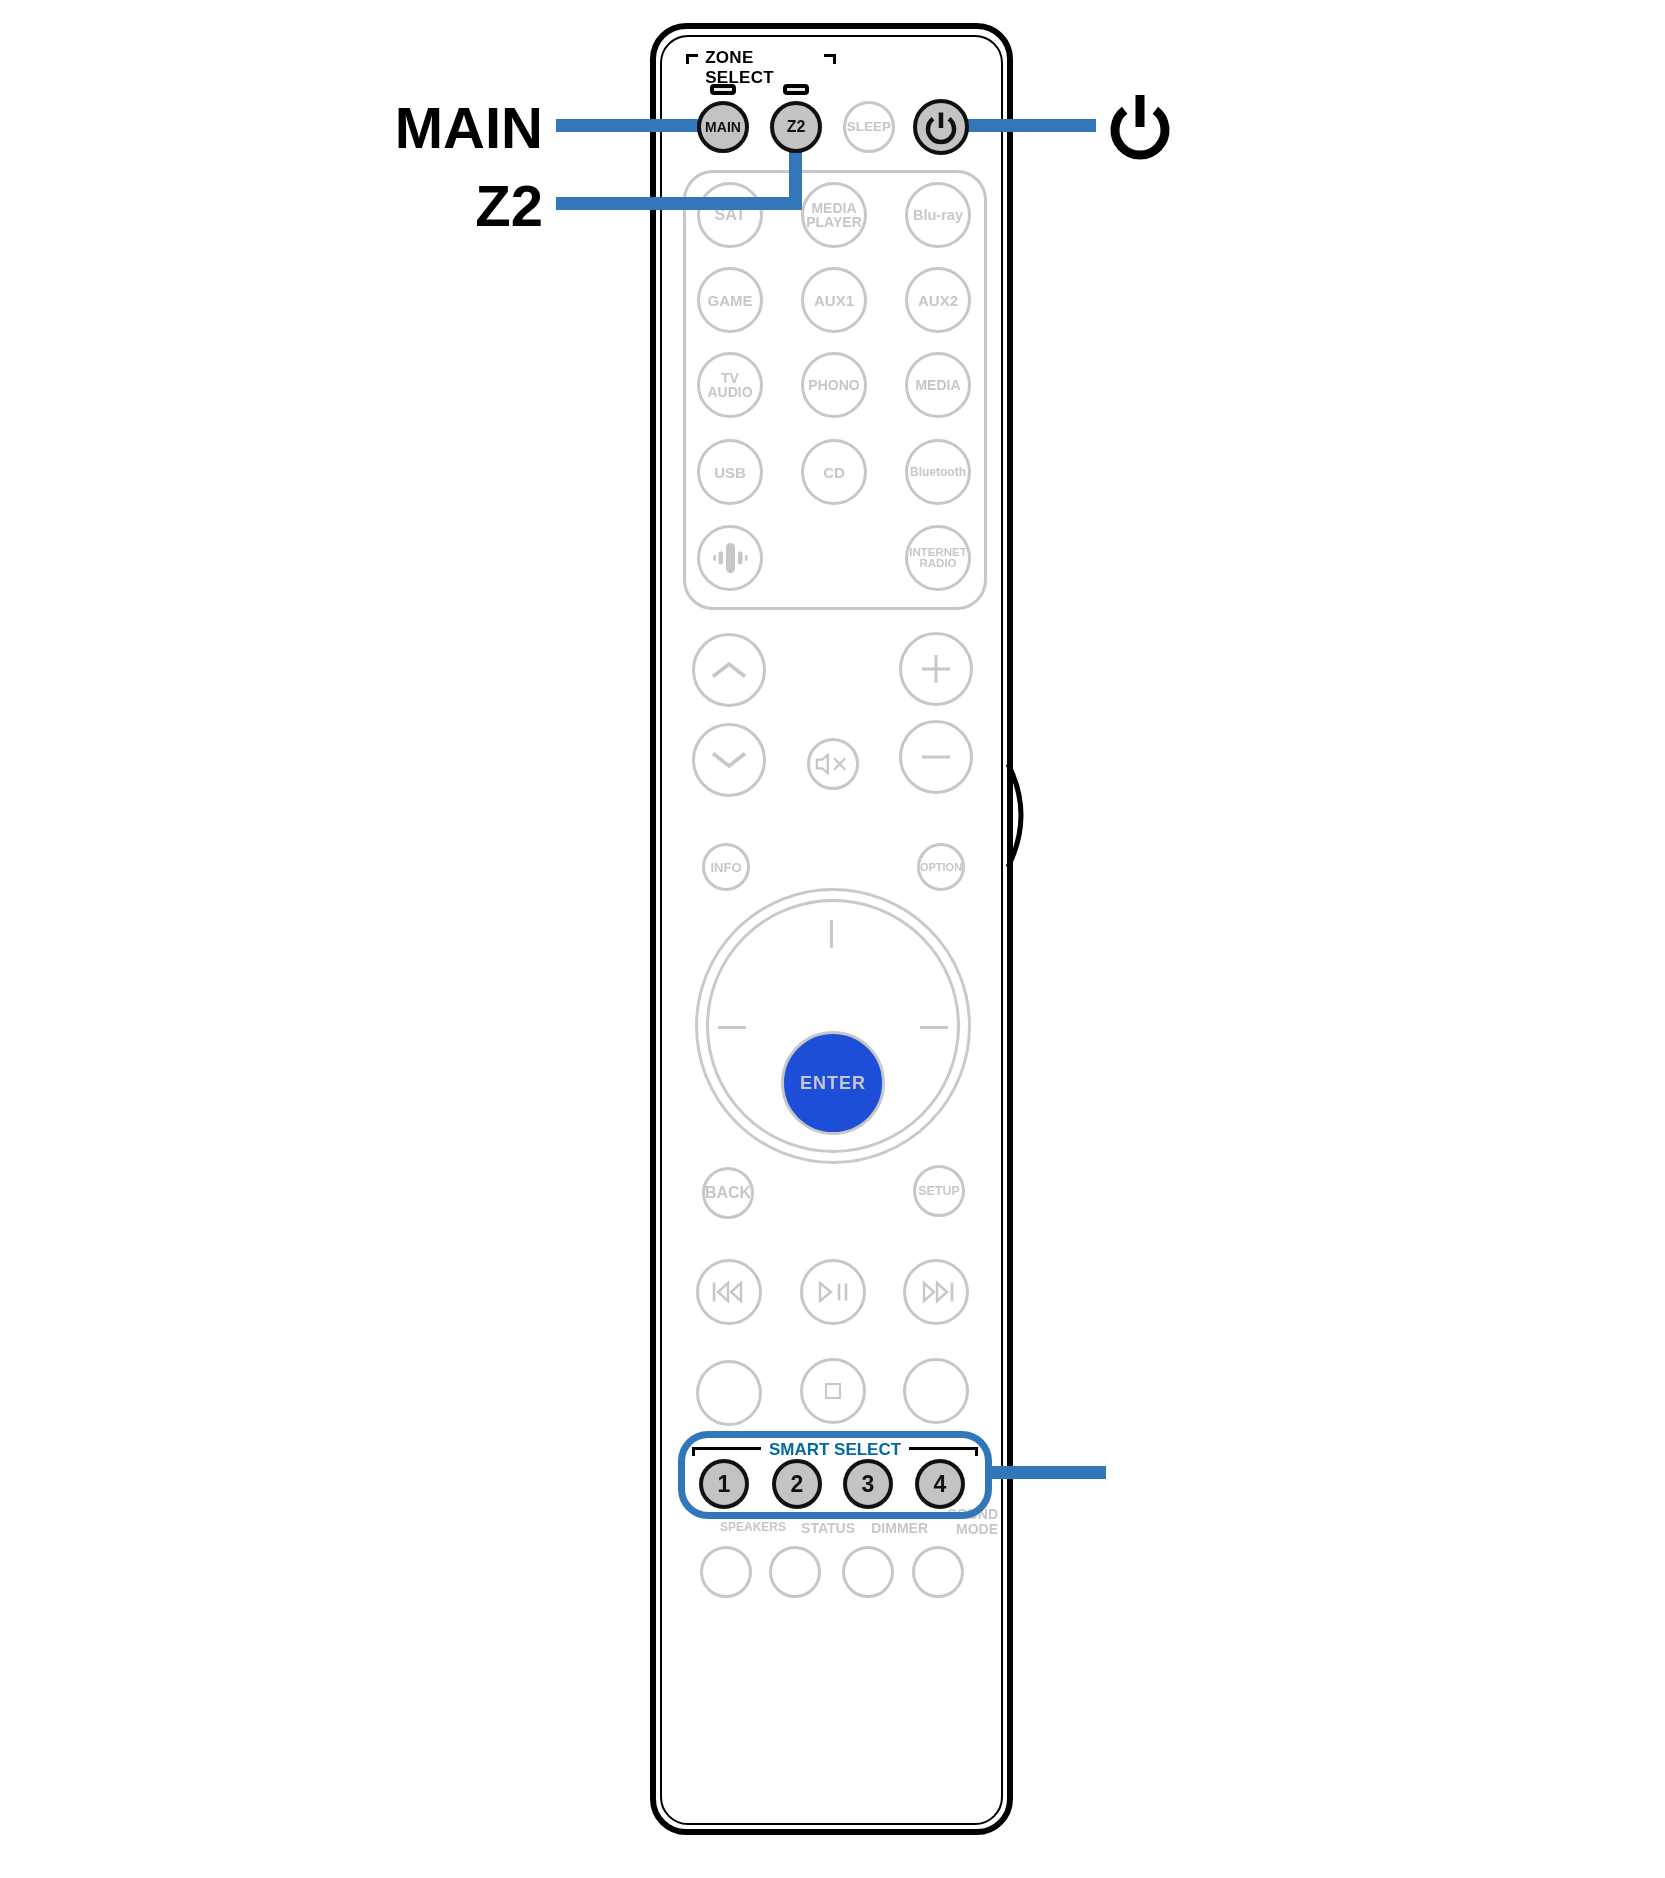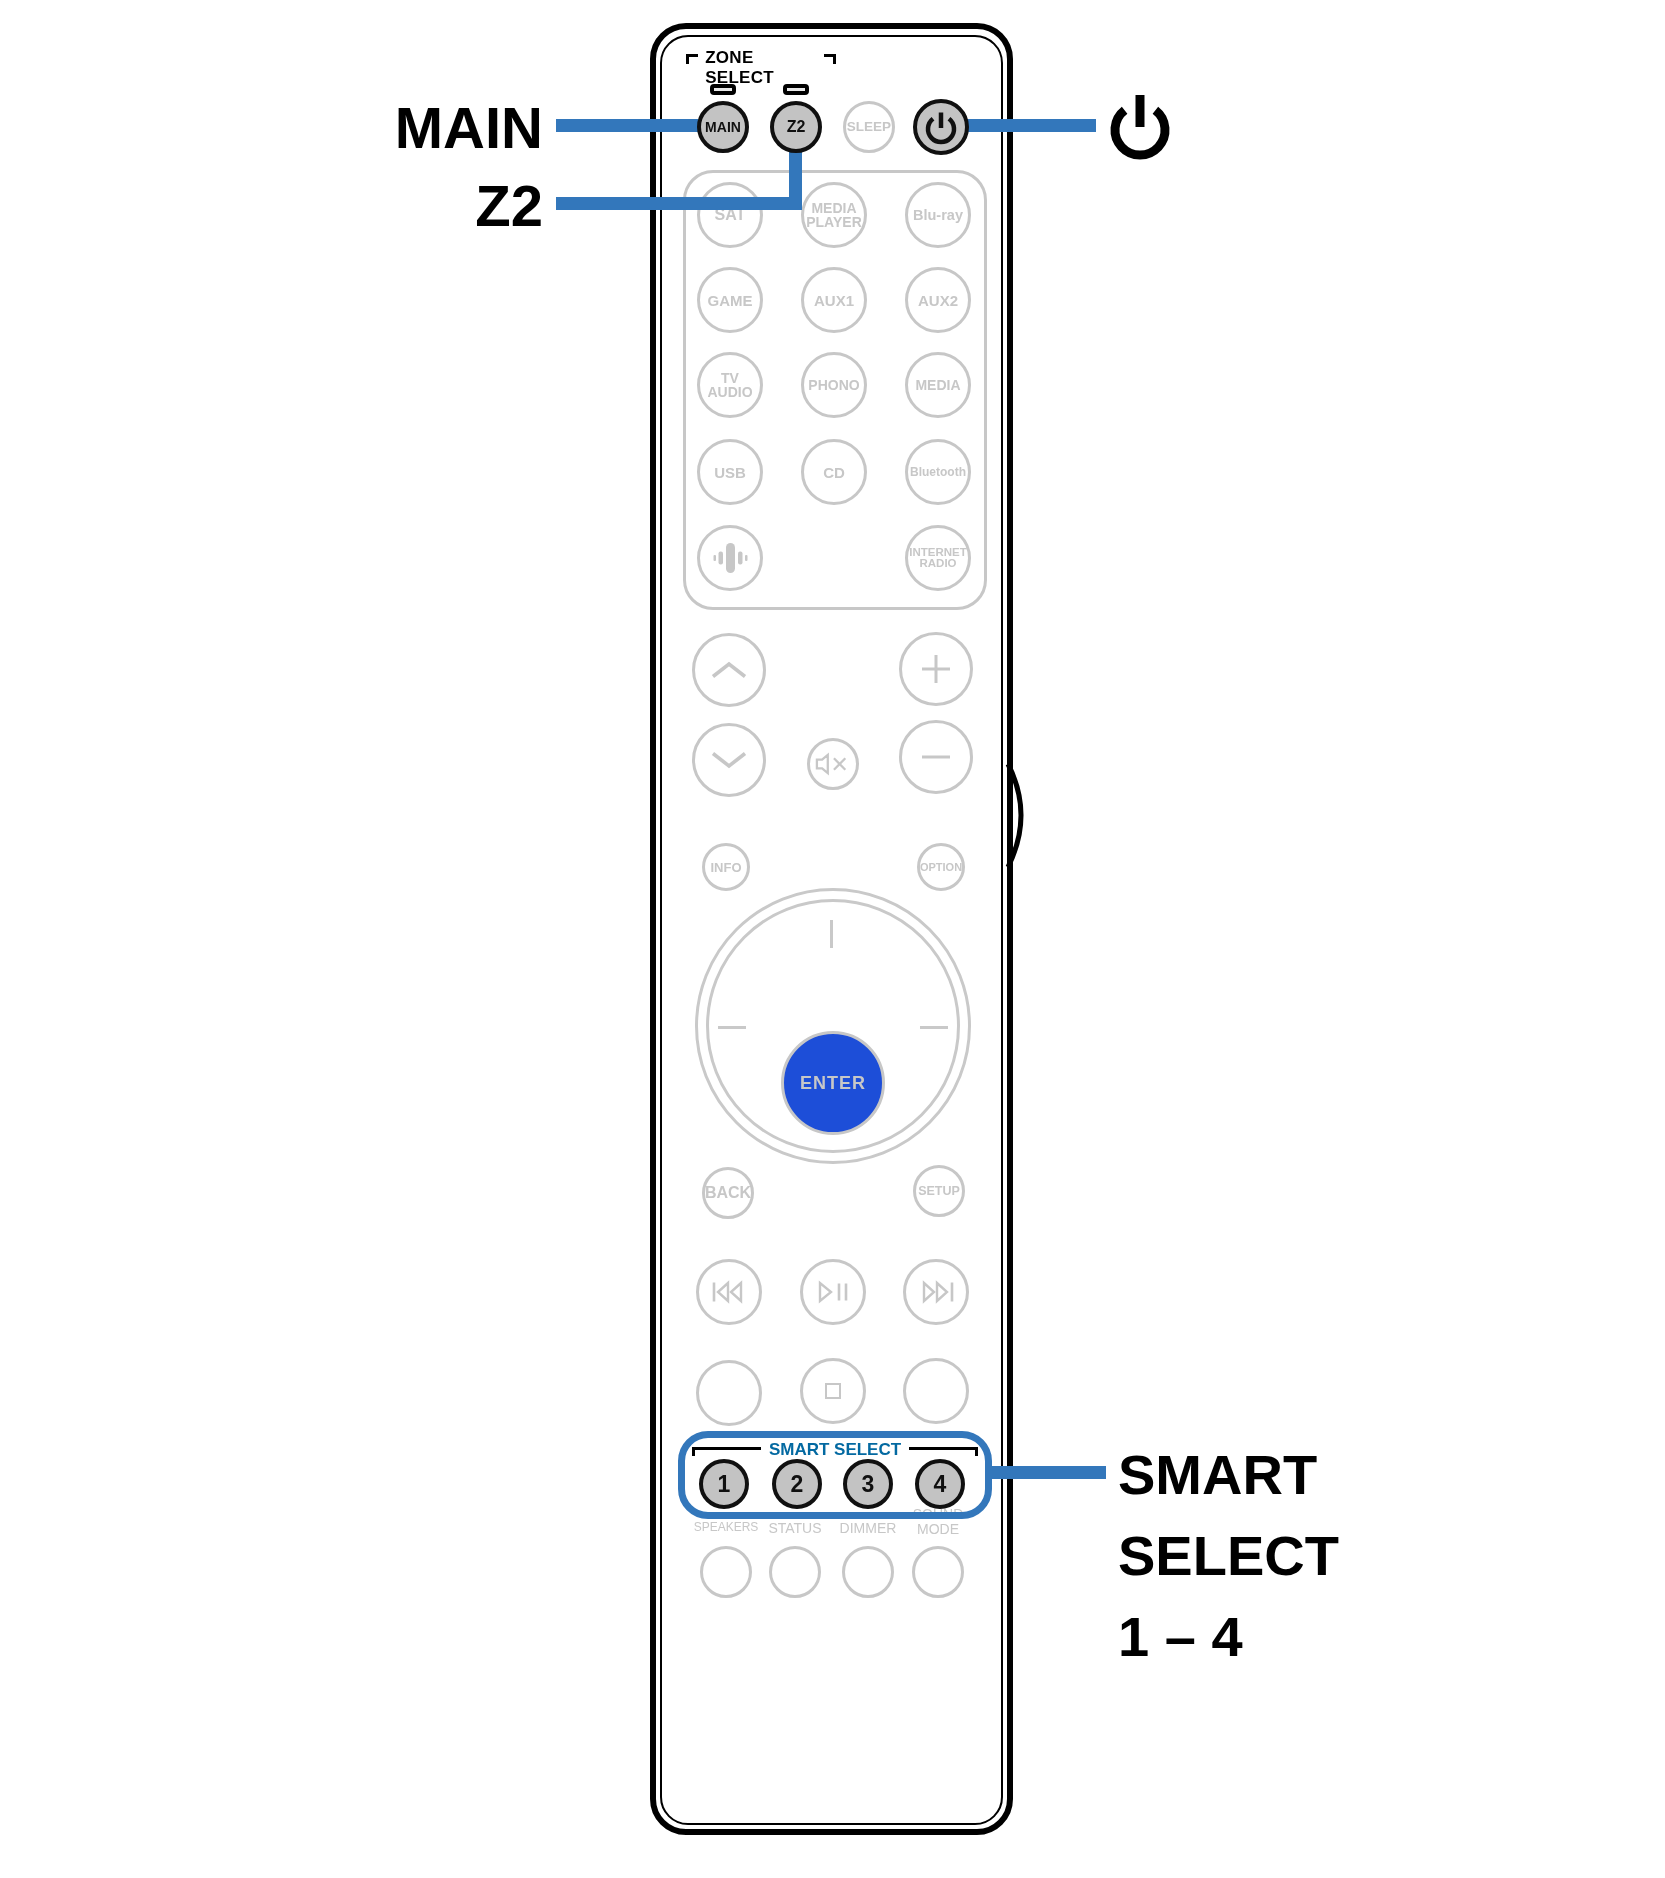--- a/index.html
+++ b/index.html
@@ -6,21 +6,21 @@
   #stage{position:relative;width:1665px;height:1878px;background:#fff;overflow:hidden;
          font-family:"Liberation Sans",sans-serif;}
   :root{--g:#c7c7c7;--blk:#101010;--blue:#3377BB;}
   .abs{position:absolute;box-sizing:border-box;}
   
   .c{position:absolute;box-sizing:border-box;border-radius:50%;display:flex;align-items:center;
      justify-content:center;text-align:center;font-weight:bold;line-height:1.0;white-space:pre-line;}
   .in{border:3px solid var(--g);color:var(--g);background:#fff;}
   .act{border:4px solid var(--blk);color:var(--blk);background:#c3c3c3;}
   
-  .lbl{position:absolute;box-sizing:border-box;color:var(--g);font-weight:normal;text-align:center;
+  .lbl{position:absolute;box-sizing:border-box;color:var(--g);font-weight:bold;text-align:right;
        white-space:pre-line;line-height:1.08;}
   
   .bl{position:absolute;background:var(--blue);z-index:5;}
   
   .cout{position:absolute;color:#000;font-weight:bold;font-size:58px;letter-spacing:0px;z-index:6;}
   .frame{position:absolute;box-sizing:border-box;border:6px solid #000;border-radius:36px;background:#fff;z-index:1;}
   .frame-inner{position:absolute;box-sizing:border-box;border:2px solid #000;border-radius:28px;z-index:1;}
   .srcbox{position:absolute;box-sizing:border-box;border:3px solid var(--g);border-radius:30px;z-index:1;}
   .tick{position:absolute;background:#c9c9c9;z-index:2;}
   .ring{position:absolute;box-sizing:border-box;border:3px solid #c9c9c9;border-radius:50%;z-index:2;}
@@ -205,19 +205,14 @@
   <div class="bl" style="left:789px;top:150px;width:13px;height:60px;"></div>
   <div class="bl" style="left:556px;top:197px;width:246px;height:13px;"></div>
 
   <div class="bl" style="left:966px;top:119px;width:130px;height:13px;"></div>
   <svg class="abs" style="left:1102px;top:88px;z-index:6;" width="76" height="76" viewBox="0 0 76 76">
     <path d="M53.4 22.3 A25 25 0 1 1 22.6 22.3" fill="none" stroke="#000" stroke-width="9"></path>
     <path d="M38 7 L38 39" stroke="#000" stroke-width="9"></path>
   </svg>
 
   <div class="bl" style="left:990px;top:1466px;width:116px;height:13px;"></div>
-  <div class="abs" style="left:1118px;top:1434px;font-size:56px;font-weight:bold;color:#000;line-height:81px;z-index:6;">
-    <div>SMART</div>
-    <div>SELECT</div>
-    <div>1 – 4</div>
-  </div>
 
 </div>
 
 </body></html>

